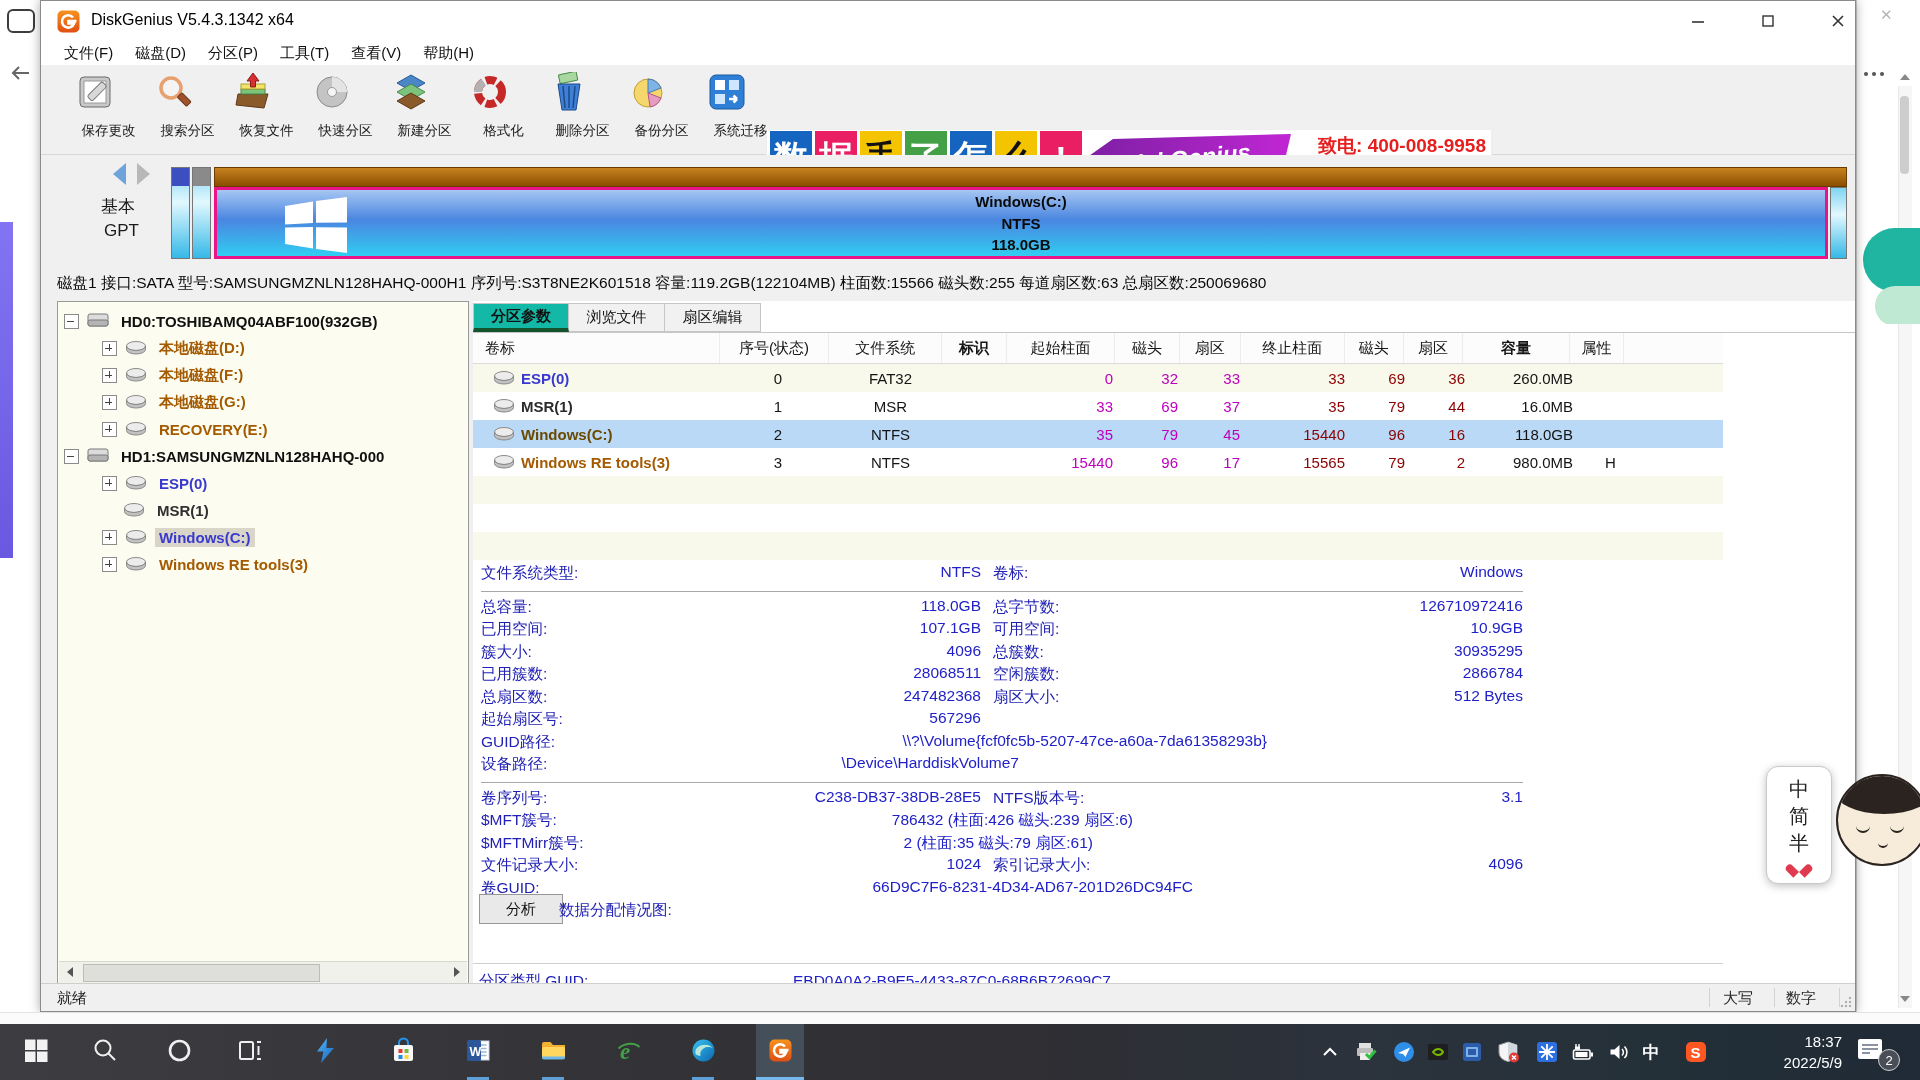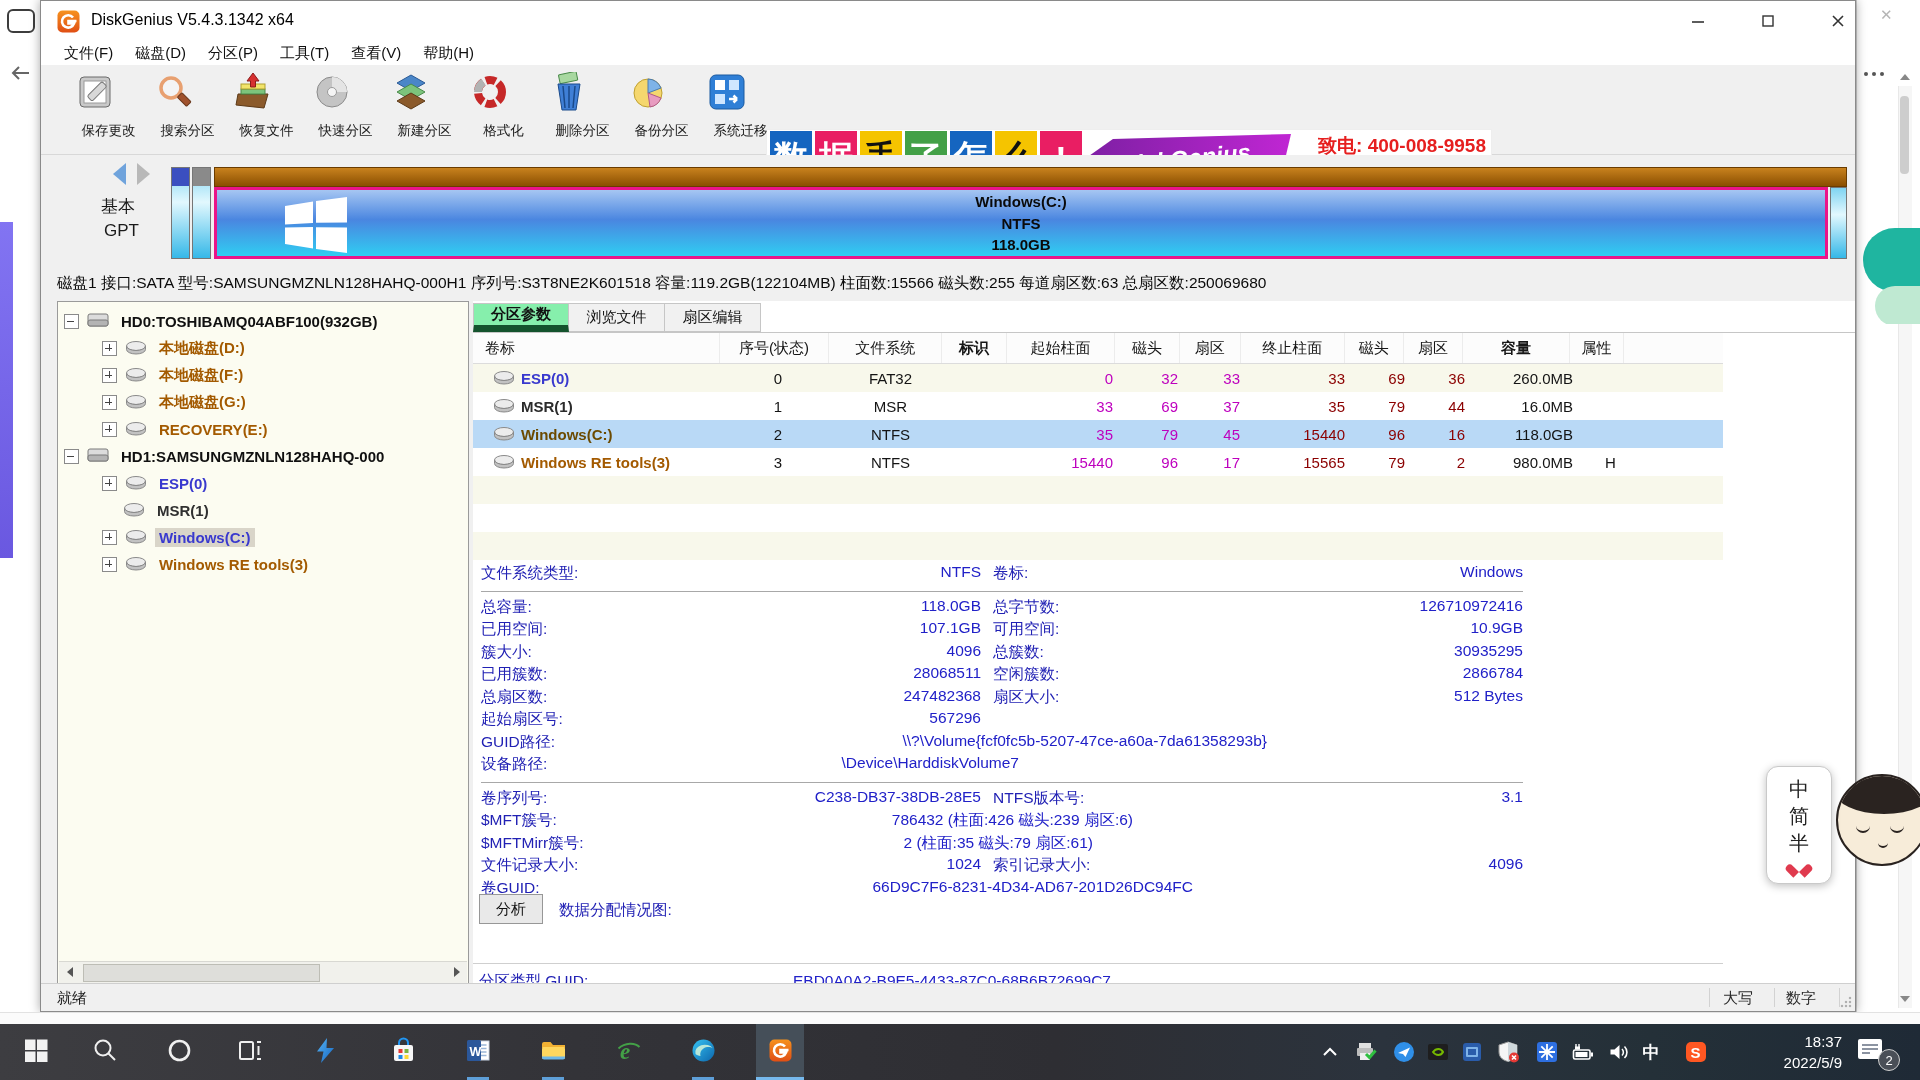--- a/index.html
+++ b/index.html
@@ -99,21 +99,21 @@
   .tri-left{width:0;height:0;border-top:5px solid transparent;border-bottom:5px solid transparent;border-right:6px solid #555;}
   .tri-right{width:0;height:0;border-top:5px solid transparent;border-bottom:5px solid transparent;border-left:6px solid #555;}
   .hs-thumb{position:absolute;left:24px;top:2px;width:235px;height:16px;background:#dededa;border:1px solid #bdbdb5;}
 
   
   .right-panel{left:432px;top:300px;width:1382px;height:684px;background:#fff;}
   .tabs{position:absolute;left:0;top:2px;height:30px;display:flex;}
   .tab{width:96px;height:29px;display:flex;align-items:center;justify-content:center;font-size:15px;color:#111;
        background:#f1f1f1;border:1px solid #c6c6c6;border-left:none;box-sizing:border-box;}
   .tab:first-child{border-left:1px solid #c6c6c6;}
-  .tab.active{background:#86efac;border-bottom:7px solid #14532d;font-weight:bold;}
+  .tab.active{background:#14b8a6;border-bottom:4px solid #14532d;font-weight:bold;}
   .tabline{position:absolute;left:0;top:31px;width:100%;border-top:1px solid #c6c6c6;}
   .thead{position:absolute;left:0;top:32px;width:1250px;height:31px;display:flex;background:#fcfcfc;
        border-bottom:1px solid #dcdcdc;box-sizing:border-box;font-size:15px;color:#161616;}
   .th{display:flex;align-items:center;justify-content:center;border-right:1px solid #ececec;box-sizing:border-box;height:100%;text-align:right;}
   .th.first{justify-content:flex-start;padding-left:12px;}
   .tbody{position:absolute;left:0;top:63px;width:1250px;}
   .trow{height:28px;display:flex;font-size:15px;color:#141414;}
   .td{display:flex;align-items:center;box-sizing:border-box;height:100%;}
   .td.name{padding-left:12px;font-weight:bold;}
   .td.center{justify-content:center;}
@@ -123,21 +123,21 @@
   .n-blue{color:#3939CE;} .n-dark{color:#2b2b2b;} .n-brown{color:#A35A00;} .n-win{color:#6b4a00;}
 
   .details{position:absolute;left:8px;top:260px;width:1100px;}
   .drow{position:relative;height:22.5px;font-size:15.5px;}
   .dlabel{position:absolute;left:0;top:2px;color:#2121B4;white-space:nowrap;}
   .dval1{position:absolute;left:0;top:2px;width:500px;text-align:right;color:#2121C8;white-space:nowrap;}
   .dlabel2{position:absolute;left:512px;top:2px;color:#2121B4;white-space:nowrap;}
   .dval2{position:absolute;left:512px;top:2px;width:530px;text-align:right;color:#2121C8;white-space:nowrap;}
   .dsep{height:7px;border-bottom:1px solid #a8a8a8;margin-bottom:3px;width:1042px;}
 
-  .analyze-btn{position:absolute;left:6px;top:593px;width:64px;height:30px;background:#e9e9e9;border:1px solid #979797;
+  .analyze-btn{position:absolute;left:6px;top:593px;width:84px;height:30px;background:#e9e9e9;border:1px solid #979797;
        display:flex;align-items:center;justify-content:center;font-size:15px;color:#111;box-sizing:border-box;}
   .alloc-label{position:absolute;left:86px;top:599px;font-size:15.5px;color:#2121B4;}
   .bottom-sep{position:absolute;left:0;top:662px;width:1250px;border-top:1px solid #cfcfcf;}
   .clipped-row{position:absolute;left:6px;top:670px;width:1200px;height:14px;overflow:hidden;font-size:15.5px;line-height:19px;}
   .clipped-row .lab{position:absolute;left:0;color:#2121B4;}
   .clipped-row .val{position:absolute;left:314px;color:#2121C8;}
 
   .statusbar{left:0;bottom:0;width:100%;height:28px;background:#f0f0f0;border-top:1px solid #cfcfcf;box-sizing:border-box;}
   .st-ready{position:absolute;left:16px;top:5px;font-size:15px;color:#1c1c1c;}
   .st-div{position:absolute;top:4px;width:1px;height:19px;background:#d2d2d2;}

